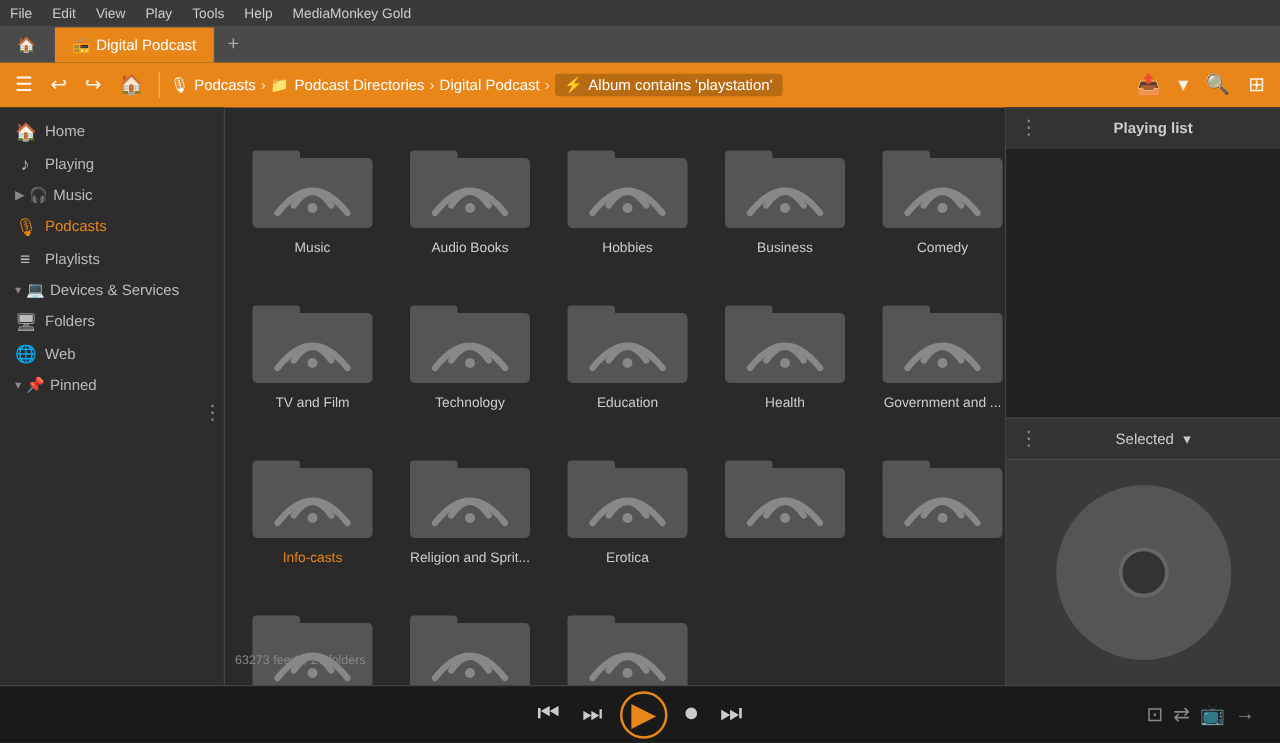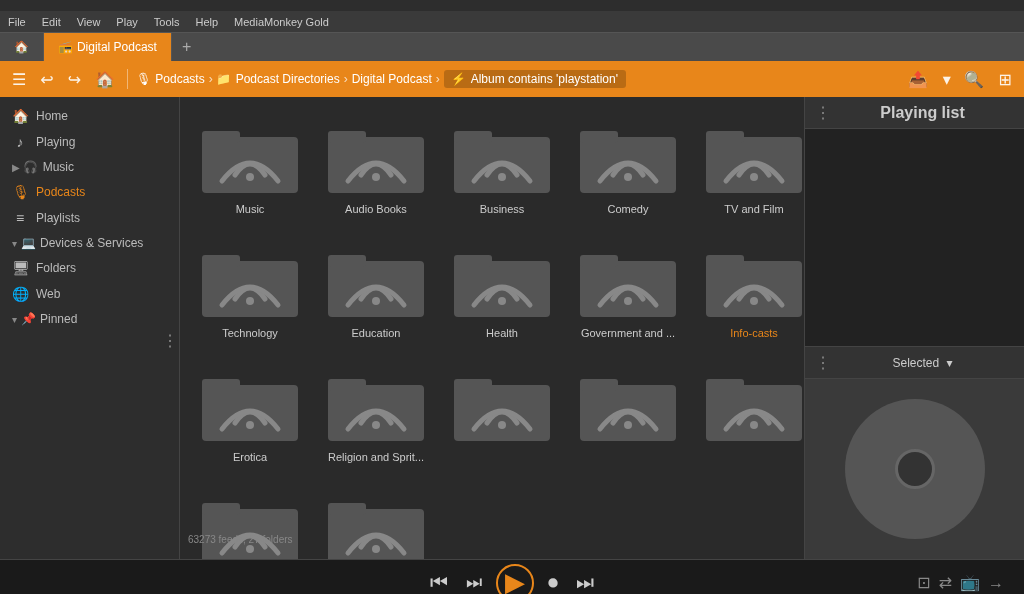--- a/index.html
+++ b/index.html
@@ -1,19 +1,19 @@
 <!DOCTYPE html>
 <html><head>
   <meta charset="utf-8">
   <style>
     * { margin: 0; padding: 0; box-sizing: border-box; }
     body { width: 1024px; height: 594px; background: #2d2d2d; font-family: Arial, sans-serif; overflow: hidden; color: #ccc; font-size: 12px; }
 
     
-    #menu-bar { display: flex; align-items: center; background: #3a3a3a; height: 22px; padding: 0 8px; gap: 16px; border-bottom: 1px solid #555; margin-top: 11px; }
+    #menu-bar { display: flex; align-items: center; background: #3a3a3a; height: 22px; padding: 0 8px; gap: 16px; border-bottom: 1px solid #555; }
     #menu-bar span { font-size: 11px; color: #ccc; cursor: pointer; }
     #tab-bar { display: flex; align-items: center; background: #4a4a4a; height: 28px; }
     .tab-item { display: flex; align-items: center; gap: 4px; padding: 0 14px; height: 100%; font-size: 12px; color: #ccc; cursor: pointer; border-right: 1px solid #555; }
     .tab-item.active { background: #e8861a; color: #fff; }
     .tab-add { padding: 0 10px; color: #aaa; font-size: 16px; cursor: pointer; }
 
     
     #toolbar { display: flex; align-items: center; background: #e8861a; height: 36px; padding: 0 8px; gap: 6px; }
     .toolbar-btn { background: none; border: none; color: #fff; cursor: pointer; font-size: 16px; padding: 2px 4px; opacity: 0.9; }
     .toolbar-sep { width: 1px; height: 20px; background: rgba(255,255,255,0.4); margin: 0 2px; }
@@ -39,21 +39,21 @@
     .folder-grid { display: grid; grid-template-columns: repeat(5, 1fr); gap: 10px; }
     .folder-item { display: flex; flex-direction: column; align-items: center; gap: 6px; cursor: pointer; padding: 8px; border-radius: 4px; }
     .folder-icon { width: 100px; height: 80px; position: relative; }
     .folder-label { font-size: 11px; color: #ccc; text-align: center; }
     .folder-label.orange { color: #e8861a; }
     #status-bar { position: absolute; bottom: 14px; left: 8px; font-size: 10px; color: #888; }
 
     
     #right-panel { width: 220px; background: #2d2d2d; border-left: 1px solid #444; display: flex; flex-direction: column; }
     #playing-list-header { display: flex; align-items: center; justify-content: space-between; padding: 6px 10px; background: #333; border-bottom: 1px solid #444; }
-    #playing-list-title { font-size: 16px; color: #ccc; font-weight: bold; }
+    #playing-list-title { font-size: 12px; color: #ccc; font-weight: bold; }
     #playing-list-content { flex: 1; background: #222; }
     #selected-header { display: flex; align-items: center; justify-content: space-between; padding: 6px 10px; background: #333; border-bottom: 1px solid #444; border-top: 1px solid #444; }
     #selected-content { height: 180px; background: #3a3a3a; display: flex; align-items: center; justify-content: center; }
     .disc-visual { width: 140px; height: 140px; border-radius: 50%; background: #555; display: flex; align-items: center; justify-content: center; }
     .disc-center { width: 40px; height: 40px; border-radius: 50%; background: #333; border: 3px solid #666; }
 
     
     #bottom-bar { height: 46px; background: #1a1a1a; display: flex; align-items: center; justify-content: center; gap: 0; border-top: 1px solid #444; position: relative; }
     .player-controls { display: flex; align-items: center; gap: 10px; }
     .ctrl-btn { background: none; border: none; color: #ccc; cursor: pointer; font-size: 20px; padding: 4px; }
@@ -208,20 +208,36 @@
 
     <rect x="2" y="14" width="38" height="12" rx="3" ry="3" fill="#555"></rect>
 
     <g fill="none" stroke="#888" stroke-width="5" stroke-linecap="round">
       <path d="M35 58 Q50 36 65 58"></path>
       <path d="M22 64 Q50 28 78 64"></path>
     </g>
 
     <circle cx="50" cy="60" r="4" fill="#888"></circle>
   </svg></div>
+          <div class="folder-label">Hobbies</div>
+        </div>
+        <div class="folder-item">
+          <div class="folder-icon"><svg class="folder-svg" viewBox="0 0 100 80" xmlns="http://www.w3.org/2000/svg">
+
+    <rect x="2" y="20" width="96" height="56" rx="4" ry="4" fill="#555"></rect>
+
+    <rect x="2" y="14" width="38" height="12" rx="3" ry="3" fill="#555"></rect>
+
+    <g fill="none" stroke="#888" stroke-width="5" stroke-linecap="round">
+      <path d="M35 58 Q50 36 65 58"></path>
+      <path d="M22 64 Q50 28 78 64"></path>
+    </g>
+
+    <circle cx="50" cy="60" r="4" fill="#888"></circle>
+  </svg></div>
           <div class="folder-label">Business</div>
         </div>
         <div class="folder-item">
           <div class="folder-icon"><svg class="folder-svg" viewBox="0 0 100 80" xmlns="http://www.w3.org/2000/svg">
 
     <rect x="2" y="20" width="96" height="56" rx="4" ry="4" fill="#555"></rect>
 
     <rect x="2" y="14" width="38" height="12" rx="3" ry="3" fill="#555"></rect>
 
     <g fill="none" stroke="#888" stroke-width="5" stroke-linecap="round">
@@ -336,37 +352,37 @@
 
     <rect x="2" y="14" width="38" height="12" rx="3" ry="3" fill="#555"></rect>
 
     <g fill="none" stroke="#888" stroke-width="5" stroke-linecap="round">
       <path d="M35 58 Q50 36 65 58"></path>
       <path d="M22 64 Q50 28 78 64"></path>
     </g>
 
     <circle cx="50" cy="60" r="4" fill="#888"></circle>
   </svg></div>
+          <div class="folder-label">Religion and Sprit...</div>
+        </div>
+        <div class="folder-item">
+          <div class="folder-icon"><svg class="folder-svg" viewBox="0 0 100 80" xmlns="http://www.w3.org/2000/svg">
+
+    <rect x="2" y="20" width="96" height="56" rx="4" ry="4" fill="#555"></rect>
+
+    <rect x="2" y="14" width="38" height="12" rx="3" ry="3" fill="#555"></rect>
+
+    <g fill="none" stroke="#888" stroke-width="5" stroke-linecap="round">
+      <path d="M35 58 Q50 36 65 58"></path>
+      <path d="M22 64 Q50 28 78 64"></path>
+    </g>
+
+    <circle cx="50" cy="60" r="4" fill="#888"></circle>
+  </svg></div>
           <div class="folder-label">Erotica</div>
-        </div>
-        <div class="folder-item">
-          <div class="folder-icon"><svg class="folder-svg" viewBox="0 0 100 80" xmlns="http://www.w3.org/2000/svg">
-
-    <rect x="2" y="20" width="96" height="56" rx="4" ry="4" fill="#555"></rect>
-
-    <rect x="2" y="14" width="38" height="12" rx="3" ry="3" fill="#555"></rect>
-
-    <g fill="none" stroke="#888" stroke-width="5" stroke-linecap="round">
-      <path d="M35 58 Q50 36 65 58"></path>
-      <path d="M22 64 Q50 28 78 64"></path>
-    </g>
-
-    <circle cx="50" cy="60" r="4" fill="#888"></circle>
-  </svg></div>
-          <div class="folder-label">Religion and Sprit...</div>
         </div>
         <div class="folder-item">
           <div class="folder-icon"><svg class="folder-svg" viewBox="0 0 100 80" xmlns="http://www.w3.org/2000/svg">
 
     <rect x="2" y="20" width="96" height="56" rx="4" ry="4" fill="#555"></rect>
 
     <rect x="2" y="14" width="38" height="12" rx="3" ry="3" fill="#555"></rect>
 
     <g fill="none" stroke="#888" stroke-width="5" stroke-linecap="round">
       <path d="M35 58 Q50 36 65 58"></path>

